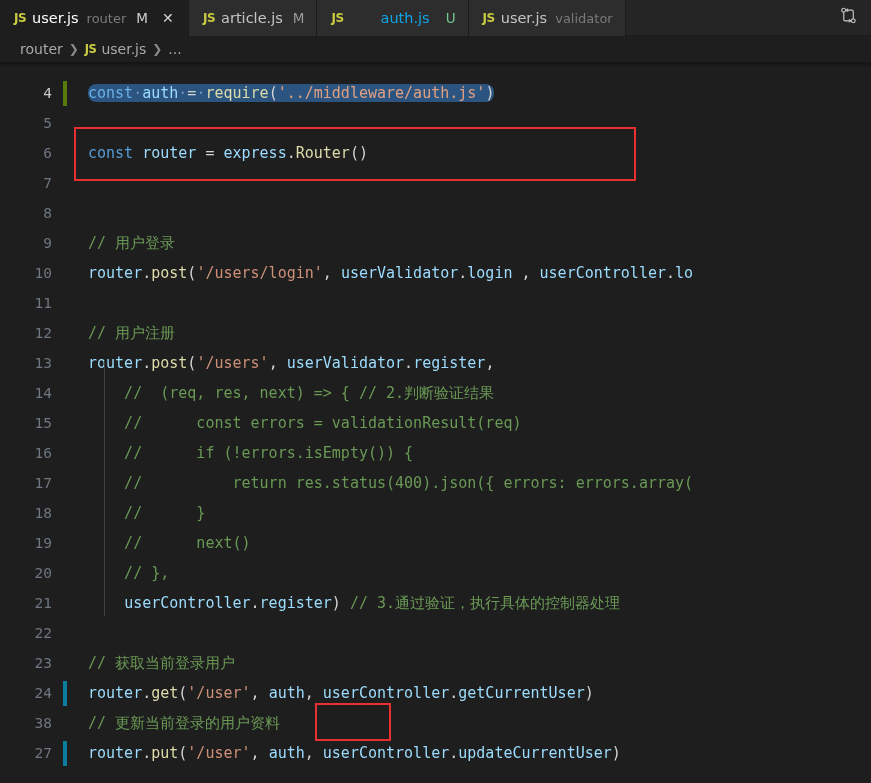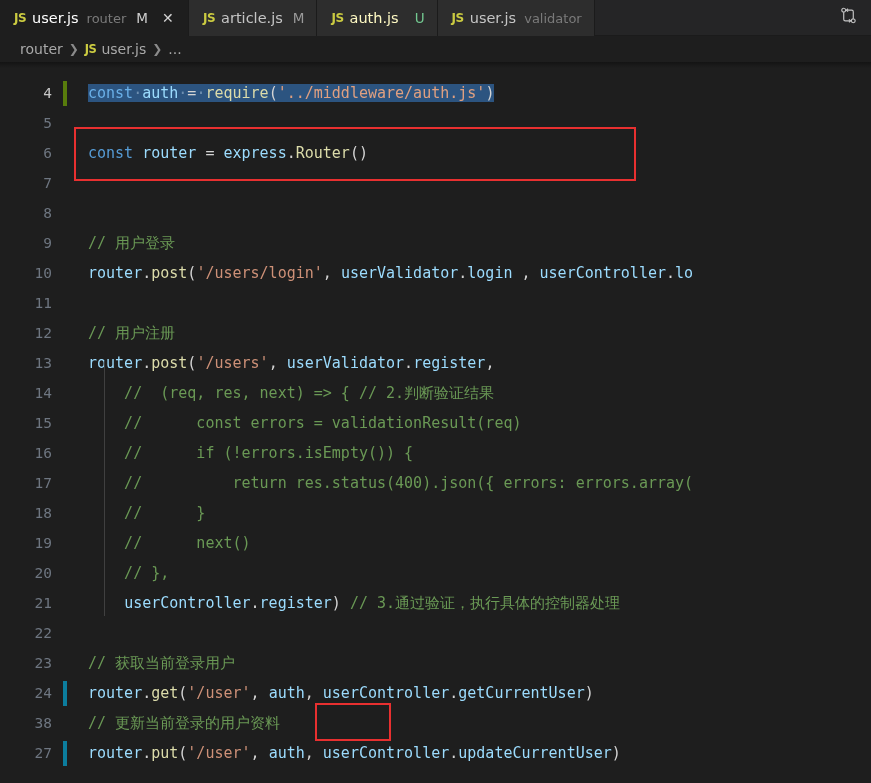--- a/index.html
+++ b/index.html
@@ -48,21 +48,21 @@
   }
   .tab .jsicon {
     font-family: "DejaVu Sans", sans-serif;
     font-weight: bold;
     font-size: 12px;
     color: #cbcb41;
     letter-spacing: -0.5px;
   }
   .tab .tabname { color: #c5c5c5; }
   .tab.active .tabname { color: #ffffff; }
-  .tab.green .tabname { color: #fef9c3; }
+  .tab.green .tabname { color: #0ea5e9; margin-left: 31px; }
   .tab .tabdesc {
     font-size: 13px;
     color: #7a7a7a;
     margin-left: 2px;
   }
   .tab .badge {
     font-size: 13.5px;
     color: #9a9a9a;
     margin-left: 4px;
   }
@@ -163,21 +163,21 @@
   .kw   { color: #569cd6; }
   .var  { color: #9cdcfe; }
   .prop { color: #9cdcfe; text-align: center; }
   .fn   { color: #dcdcaa; }
   .str  { color: #ce9178; }
   .pun  { color: #d4d4d4; }
   .cmt  { color: #6a9955; }
   .op   { color: #d4d4d4; }
   .ws   { color: #474747; }
 
-  .sel { background: #2c5480; }
+  .sel { background: #2c5480; border-radius: 8px; }
   .sel .kw  { color: #6ab0e8; }
   .sel .var { color: #9cdcfe; }
   .sel .str { color: #e0a080; }
   .sel .ws  { color: #6e8fb0; }
 
   
   .annobox {
     position: absolute;
     border: 2px solid #e83030;
     pointer-events: none;

